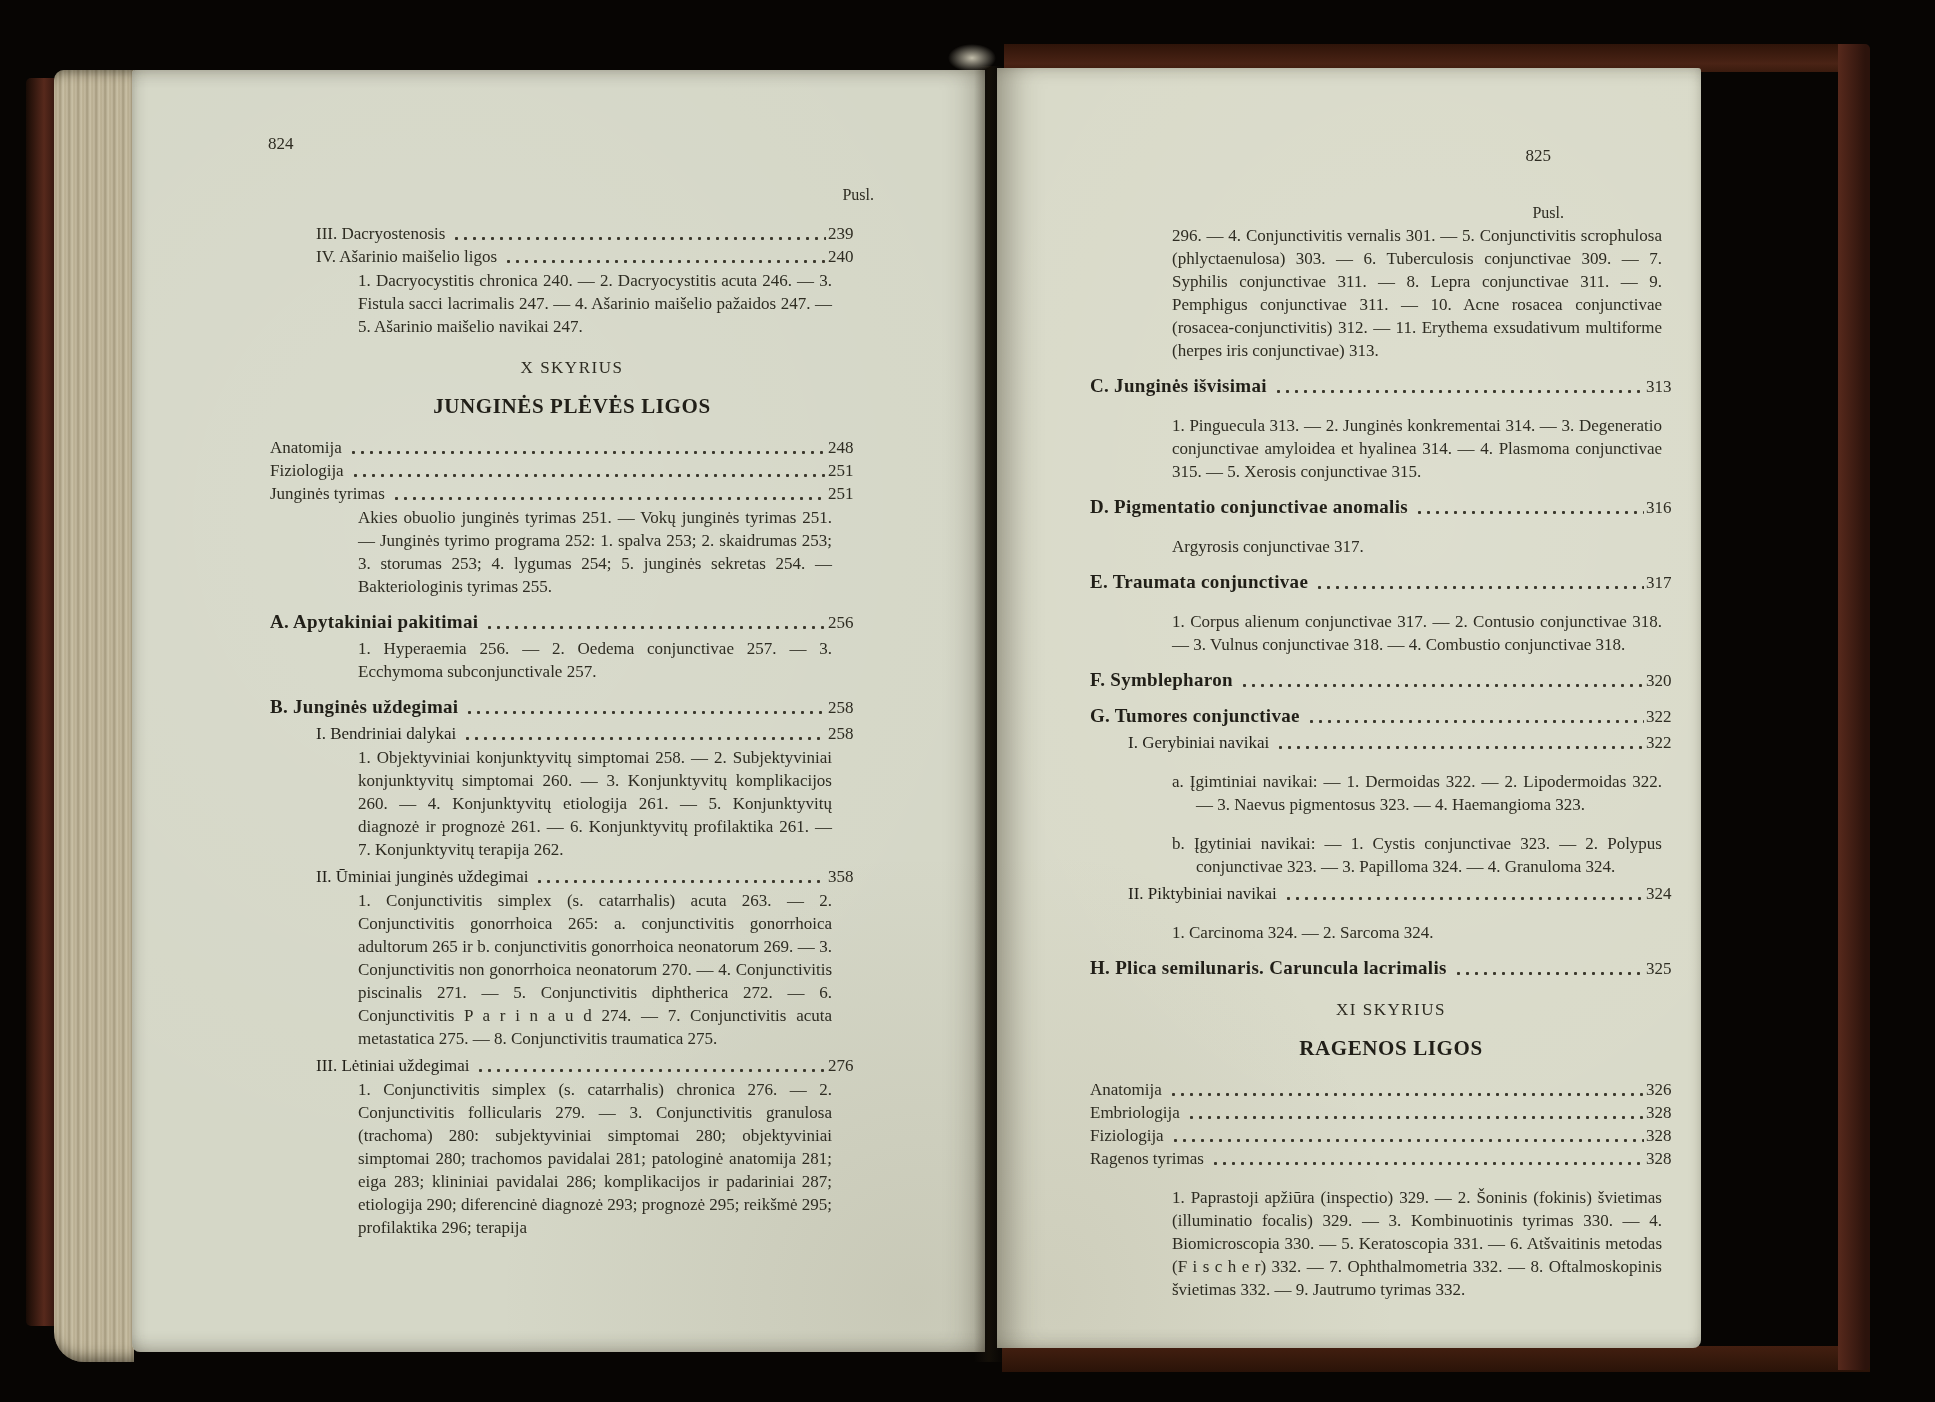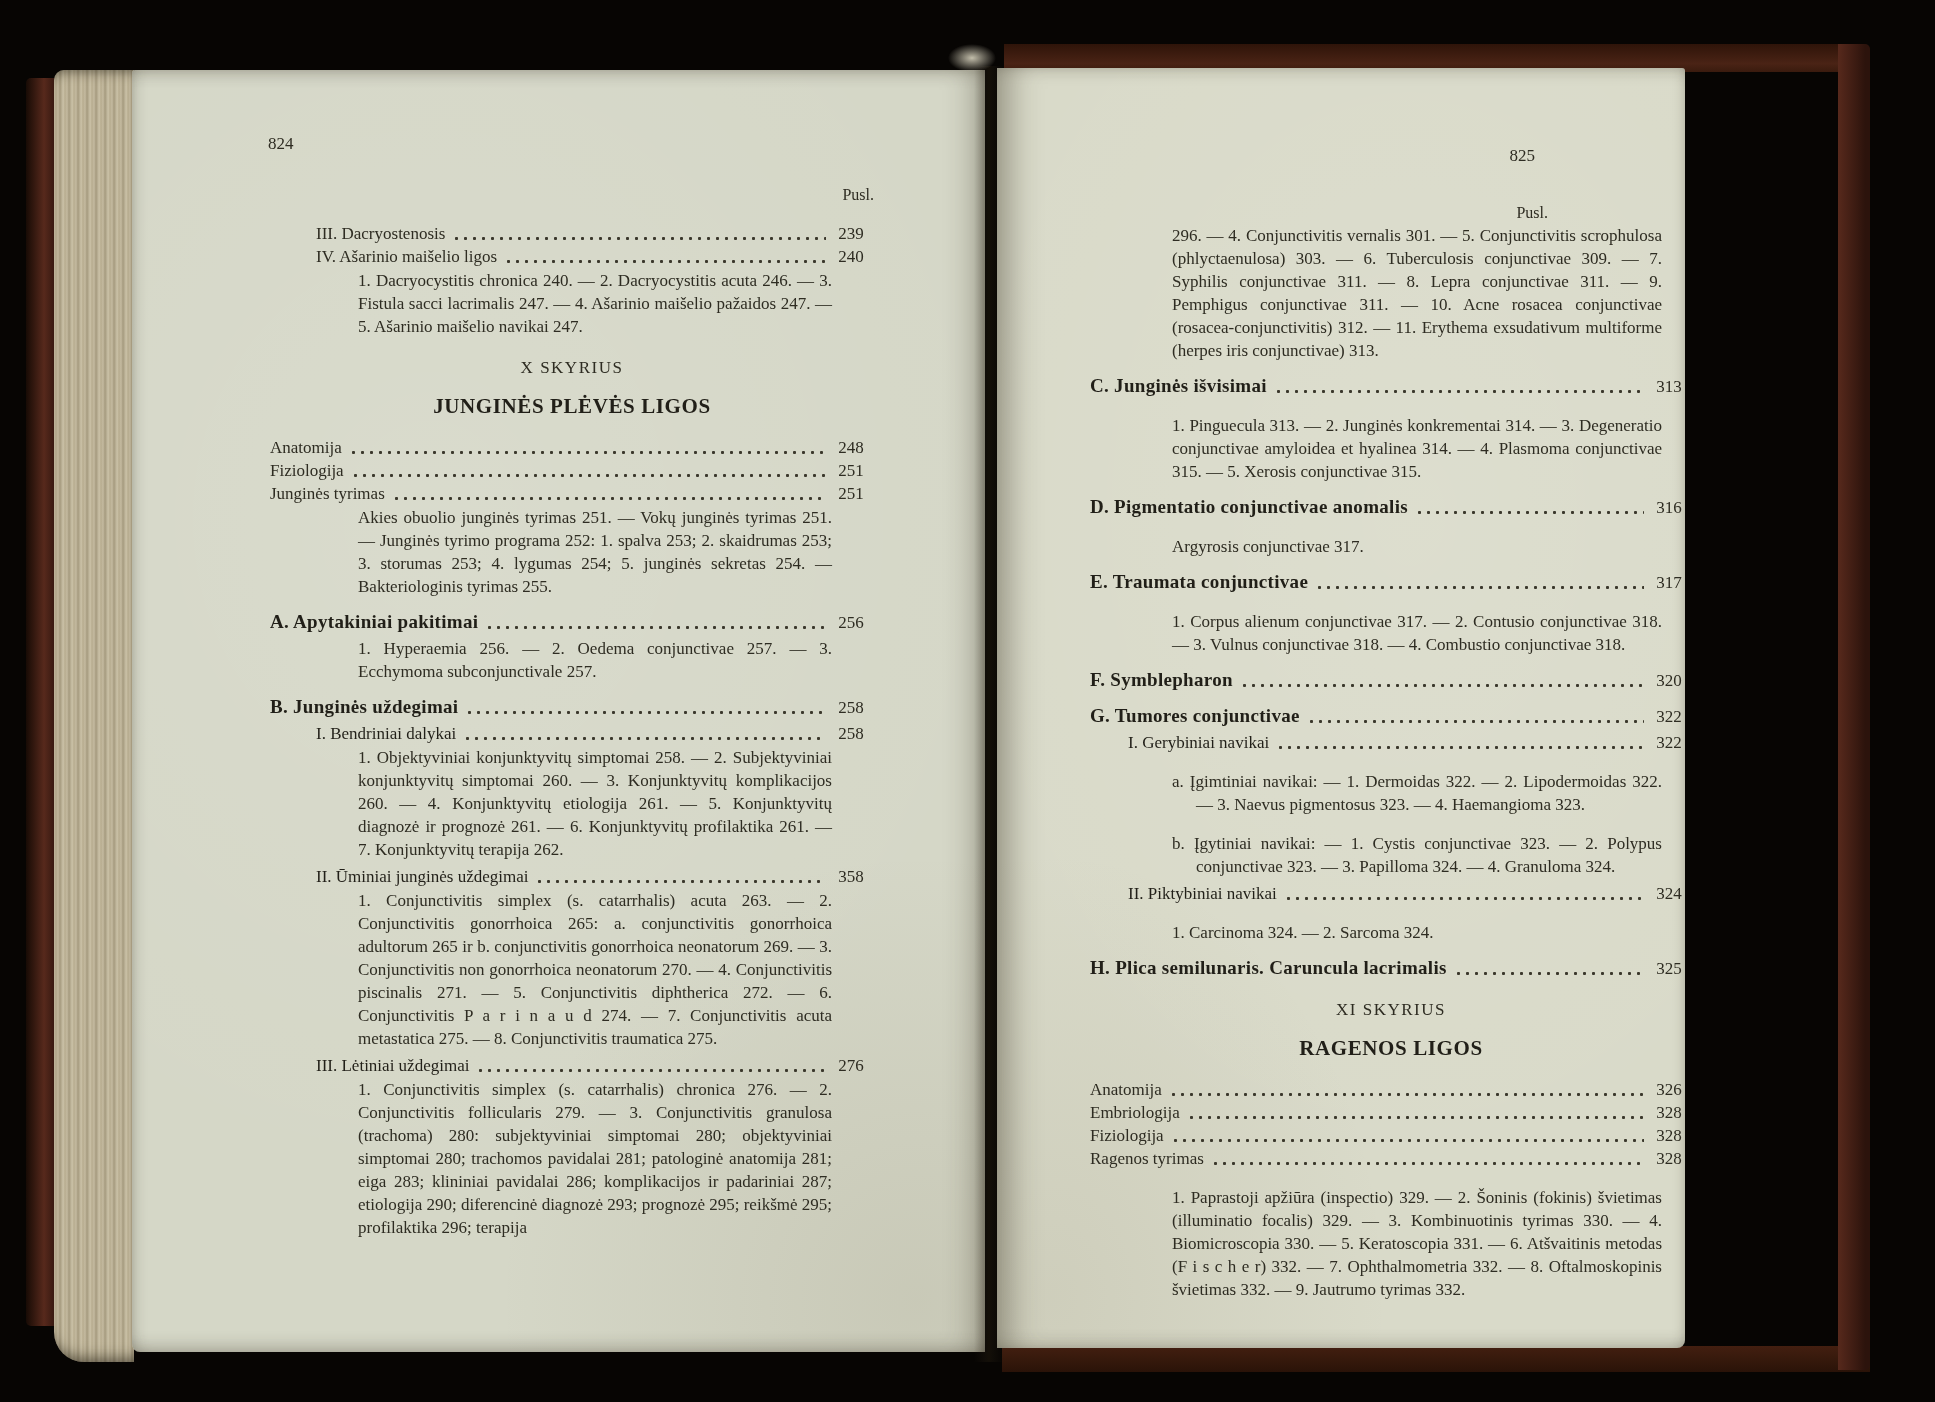--- a/index.html
+++ b/index.html
@@ -51,20 +51,21 @@
     background-color:var(--paper-right);
     background-image:
       radial-gradient(120% 90% at 60% 35%, rgba(255,255,255,.10), rgba(0,0,0,0) 60%),
       radial-gradient(70% 50% at 8% 96%, rgba(110,100,70,.10), rgba(0,0,0,0) 70%);
     box-shadow:
       inset 30px 0 32px -18px rgba(55,48,32,.42),
       inset 0 12px 16px -13px rgba(55,48,32,.28),
       inset 0 -14px 18px -14px rgba(55,48,32,.28),
       inset -10px 0 12px -9px rgba(55,48,32,.22);
     border-radius:0 3px 8px 0;
+    padding-left:16px;
   }
   .gutter{
     position:absolute;left:974px;top:66px;width:30px;height:1296px;
     background:linear-gradient(90deg,
       rgba(40,33,20,0) 0%, rgba(40,33,20,.30) 38%,
       rgba(22,17,9,.85) 50%, rgba(40,33,20,.28) 62%, rgba(40,33,20,0) 100%);
   }
   .cover-top-right{
     position:absolute;left:1004px;top:44px;width:850px;height:28px;
     background:linear-gradient(180deg,#2e1409,#4a2315 70%,#3a1b0e);
@@ -93,21 +94,21 @@
   .toc{position:absolute;font-size:17px;line-height:23px;color:var(--ink);}
   .toc-left{left:138px;top:152px;width:604px;}
   .toc-right{left:93px;top:140px;width:602px;}
   .row{display:flex;align-items:baseline;}
   .lbl{white-space:nowrap;}
   .dots{
     flex:1 1 auto;align-self:flex-end;height:5px;margin:0 2px 4px 9px;
     background-image:radial-gradient(circle at 2.5px 2.5px, #3b382c 1.3px, rgba(0,0,0,0) 1.8px);
     background-size:9px 5px;background-repeat:repeat-x;background-position:left bottom;
   }
-  .pg{flex:0 0 46px;text-align:center;}
+  .pg{flex:0 0 46px;text-align:left;}
   .ind1{padding-left:46px;}
   .r-ind1{padding-left:38px;}
   .bigrow{margin:12px 0 3px;}
   .bigrow .lbl{font-weight:bold;font-size:19px;color:var(--ink-bold);letter-spacing:.3px;}
   .subrow{margin:3px 0 1px;}
   .subrow .lbl{font-weight:normal;color:var(--ink-bold);}
   .para{margin:1px 42px 4px 88px;text-align:justify;}
   .para-r{margin:16px 30px 4px 82px;text-align:justify;}
   .hang{padding-left:24px;text-indent:-24px;}
   .chapnum{text-align:center;margin:18px 0 16px;letter-spacing:1.5px;}

